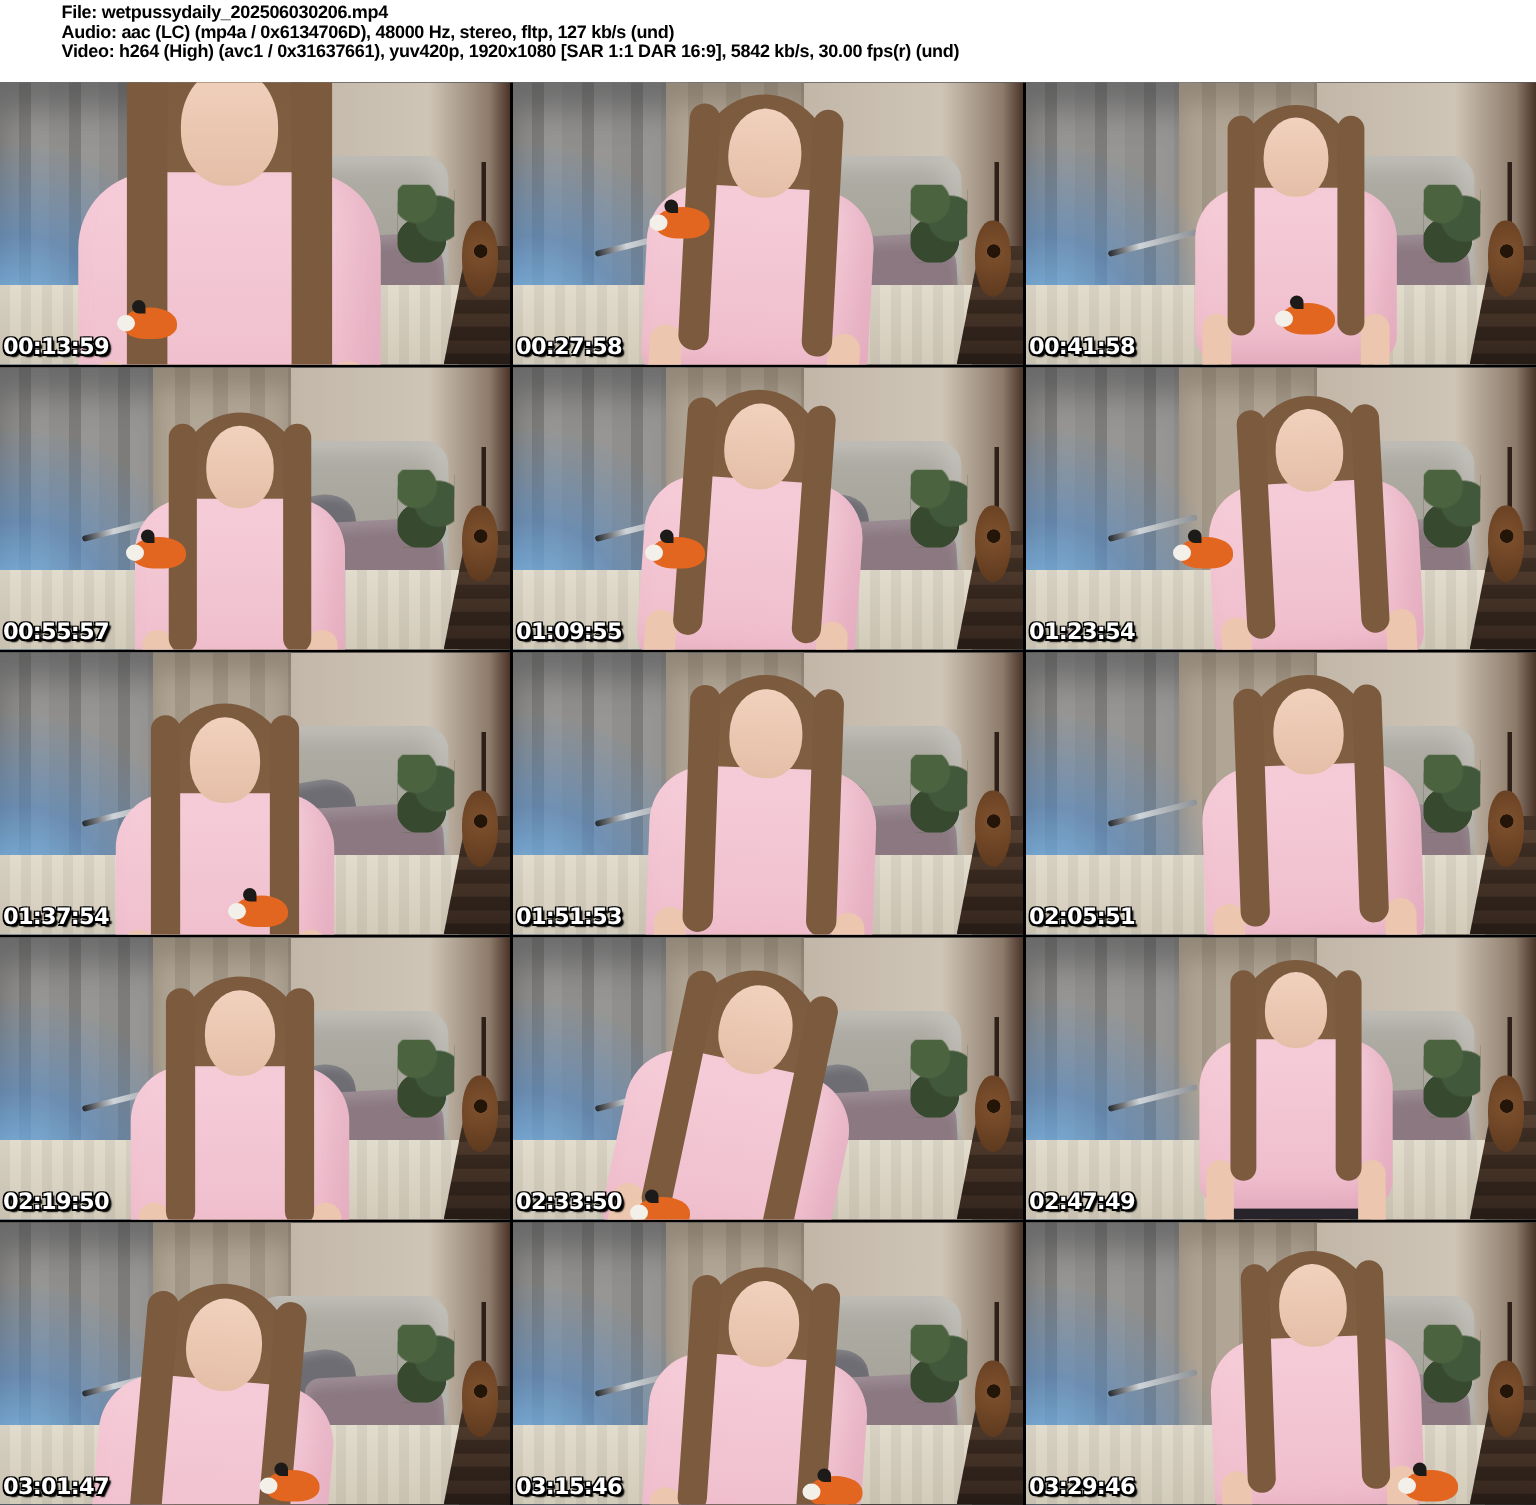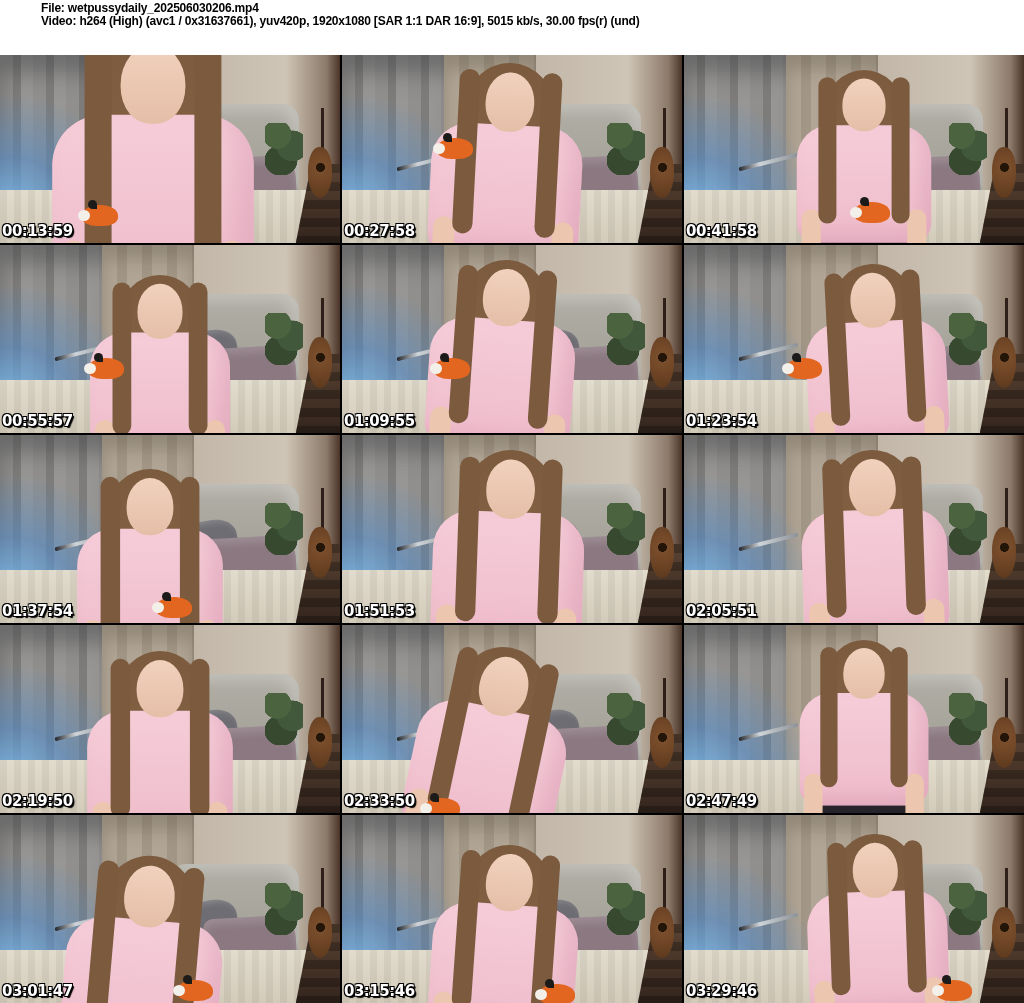--- a/index.html
+++ b/index.html
@@ -107,21 +107,22 @@
     text-shadow:-1px -1px 0 #000,1px -1px 0 #000,-1px 1px 0 #000,1px 1px 0 #000,
       2px 2px 1px #000;}
 </style>
 </head>
 <body>
 
 <div>
 
   <div class="header">
     <div>File: wetpussydaily_202506030206.mp4</div>
-    <div>Video: h264 (High) (avc1 / 0x31637661), yuv420p, 1920x1080 [SAR 1:1 DAR 16:9], 5015 kb/s, 30.00 fps(r) (und)</div>
+    <div>Audio: aac (LC) (mp4a / 0x6134706D), 48000 Hz, stereo, fltp, 127 kb/s (und)</div>
+    <div>Video: h264 (High) (avc1 / 0x31637661), yuv420p, 1920x1080 [SAR 1:1 DAR 16:9], 5842 kb/s, 30.00 fps(r) (und)</div>
   </div>
 
   <div class="grid">
       <div class="thumb">
     <div class="scene-bg"></div>
     <div class="curtain-grey"></div>
     <div class="curtain-tan"></div>
     <div class="blue-glow"></div>
     <div class="couch"></div>
     <div class="pillow"></div>

